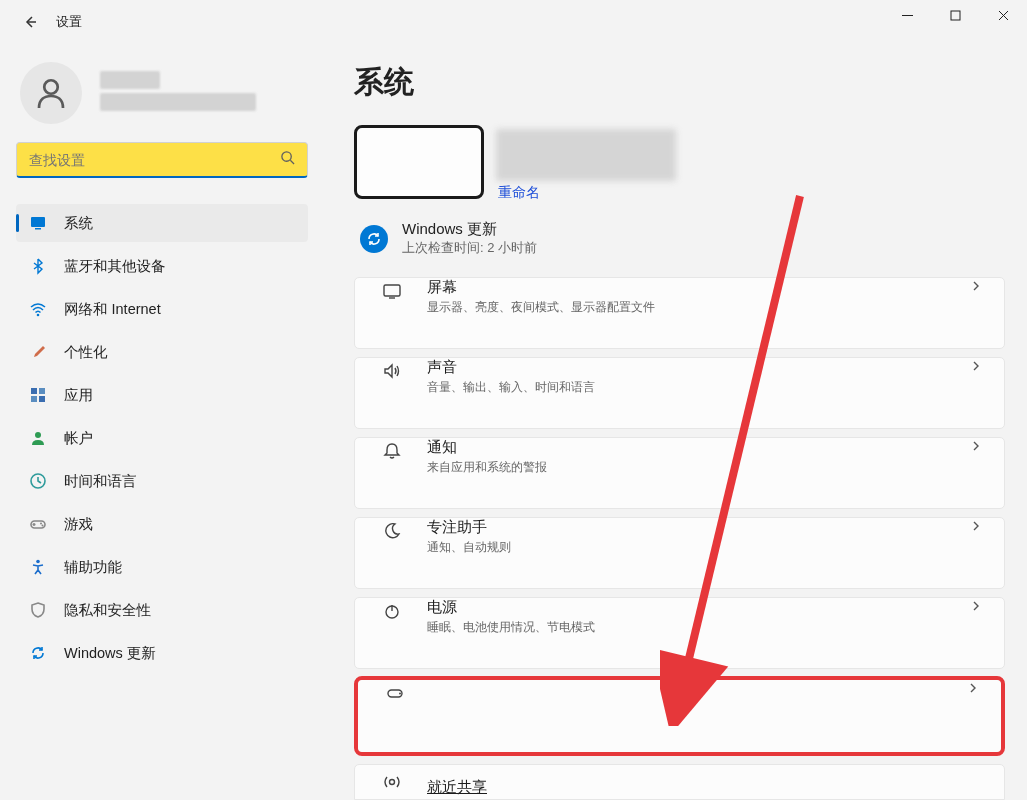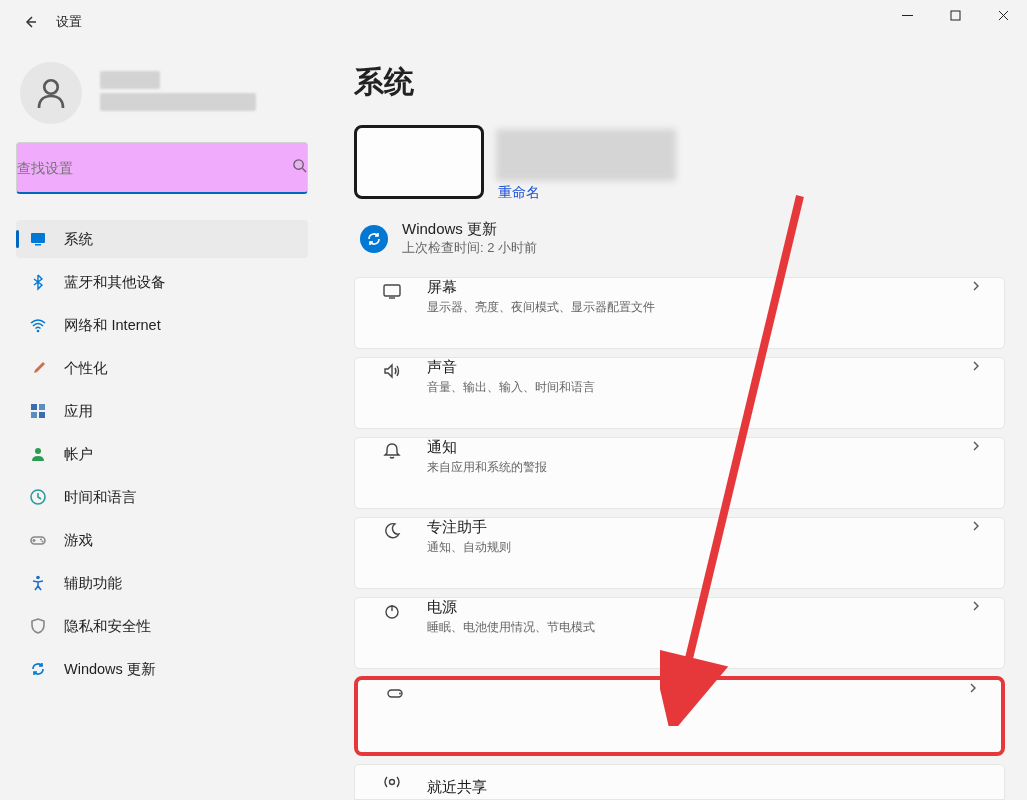--- a/index.html
+++ b/index.html
@@ -82,28 +82,28 @@
       background: #d3d3d3;
       height: 18px;
       margin-bottom: 4px;
       border-radius: 2px;
       filter: blur(1px);
     }
     .line1 { width: 60px; }
     .line2 { width: 156px; }
     .search-box {
       margin-top: 10px;
-      height: 52px;
-      background: #f0abfc;
+      height: 36px;
+      background: #fde047;
       border: 1px solid #d1d1d1;
       border-bottom: 2px solid #0067c0;
       border-radius: 4px;
       display: flex;
       align-items: center;
-      padding: 0 0;
+      padding: 0 12px;
     }
     .search-input {
       flex: 1;
       border: none;
       outline: none;
       background: transparent;
       font-size: 14px;
       color: #5f5f5f;
     }
     .search-icon {
@@ -270,21 +270,21 @@
       background: #fcfcfc;
       border: 1px solid #e6e6e6;
       border-radius: 5px 5px 0 0;
       height: 36px;
       display: flex;
       align-items: flex-end;
       padding: 0 24px;
       padding-bottom: 2px;
     }
     .card-partial .card-icon { margin-bottom: 2px; }
-    .card-partial .card-title { font-size: 15px; color: #1c1c1c; }
+    .card-partial .card-title { font-size: 15px; color: #1c1c1c; text-decoration: underline; }
   </style>
 </head>
 <body>
 
 <div class="titlebar">
   <div class="back-btn">
     <svg width="16" height="16" viewBox="0 0 16 16">
         <path d="M10 3 L5 8 L10 13" stroke="#333" stroke-width="1.5" fill="none"></path>
         <path d="M5 8 H14" stroke="#333" stroke-width="1.5"></path>
       </svg>

